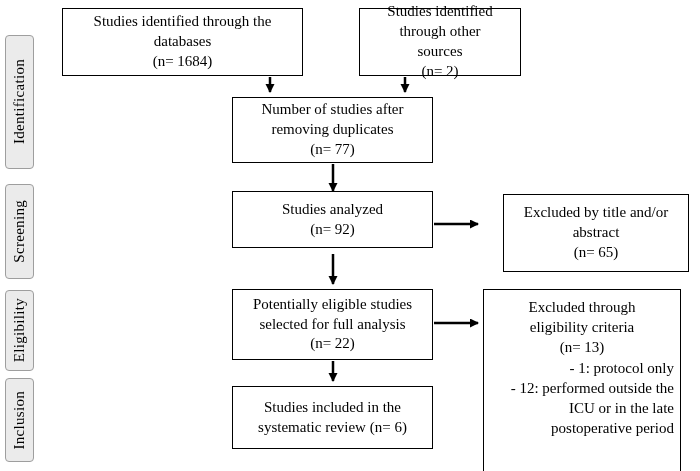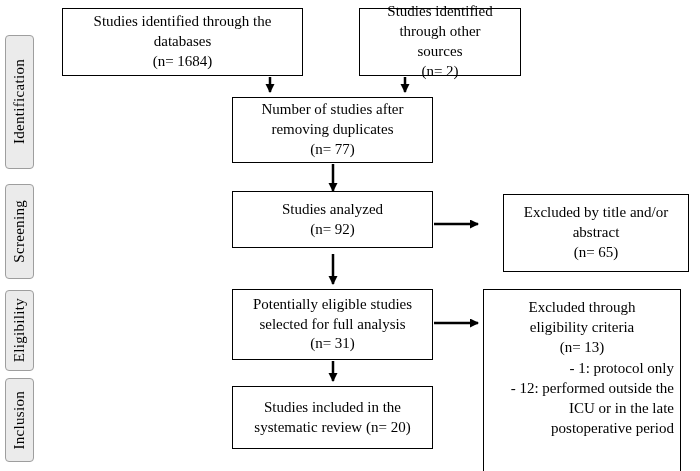--- a/index.html
+++ b/index.html
@@ -118,28 +118,28 @@
 
   <div class="node" style="left:232px; top:191px; width:201px; height:57px;">Studies analyzed
 (n= 92)</div>
 
   <div class="node" style="left:503px; top:194px; width:186px; height:78px;">Excluded by title and/or
 abstract
 (n= 65)</div>
 
   <div class="node" style="left:232px; top:289px; width:201px; height:71px;">Potentially eligible studies
 selected for full analysis
-(n= 31)</div>
+(n= 22)</div>
 
   <div class="node split" style="left:483px; top:289px; width:198px; height:204px;">
     <div class="hdr">Excluded through
 eligibility criteria
 (n= 13)</div>
     <div class="dtl">- 1: protocol only
 - 12: performed outside the
 ICU or in the late
 postoperative period</div>
   </div>
 
   <div class="node" style="left:232px; top:386px; width:201px; height:63px;">Studies included in the
-systematic review (n= 20)</div>
+systematic review (n= 6)</div>
 
 </div>
 
 </body></html>

